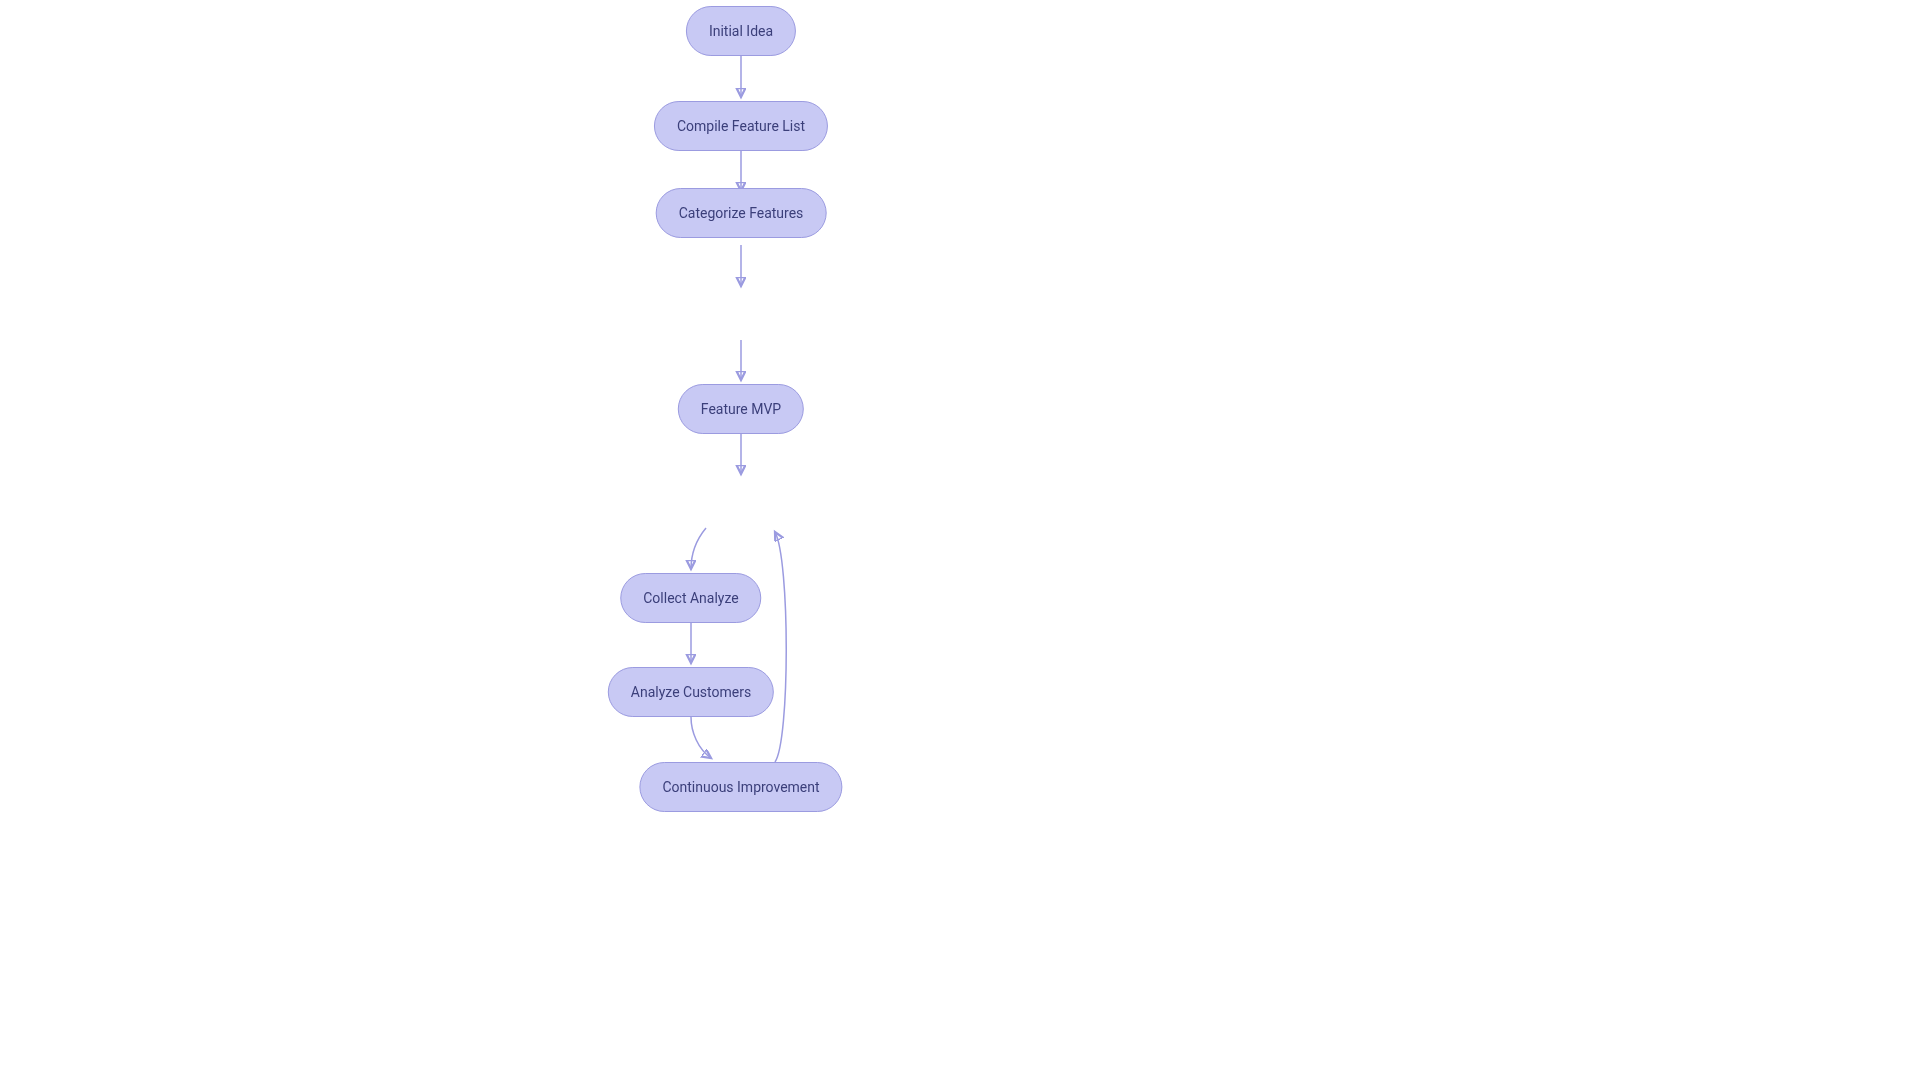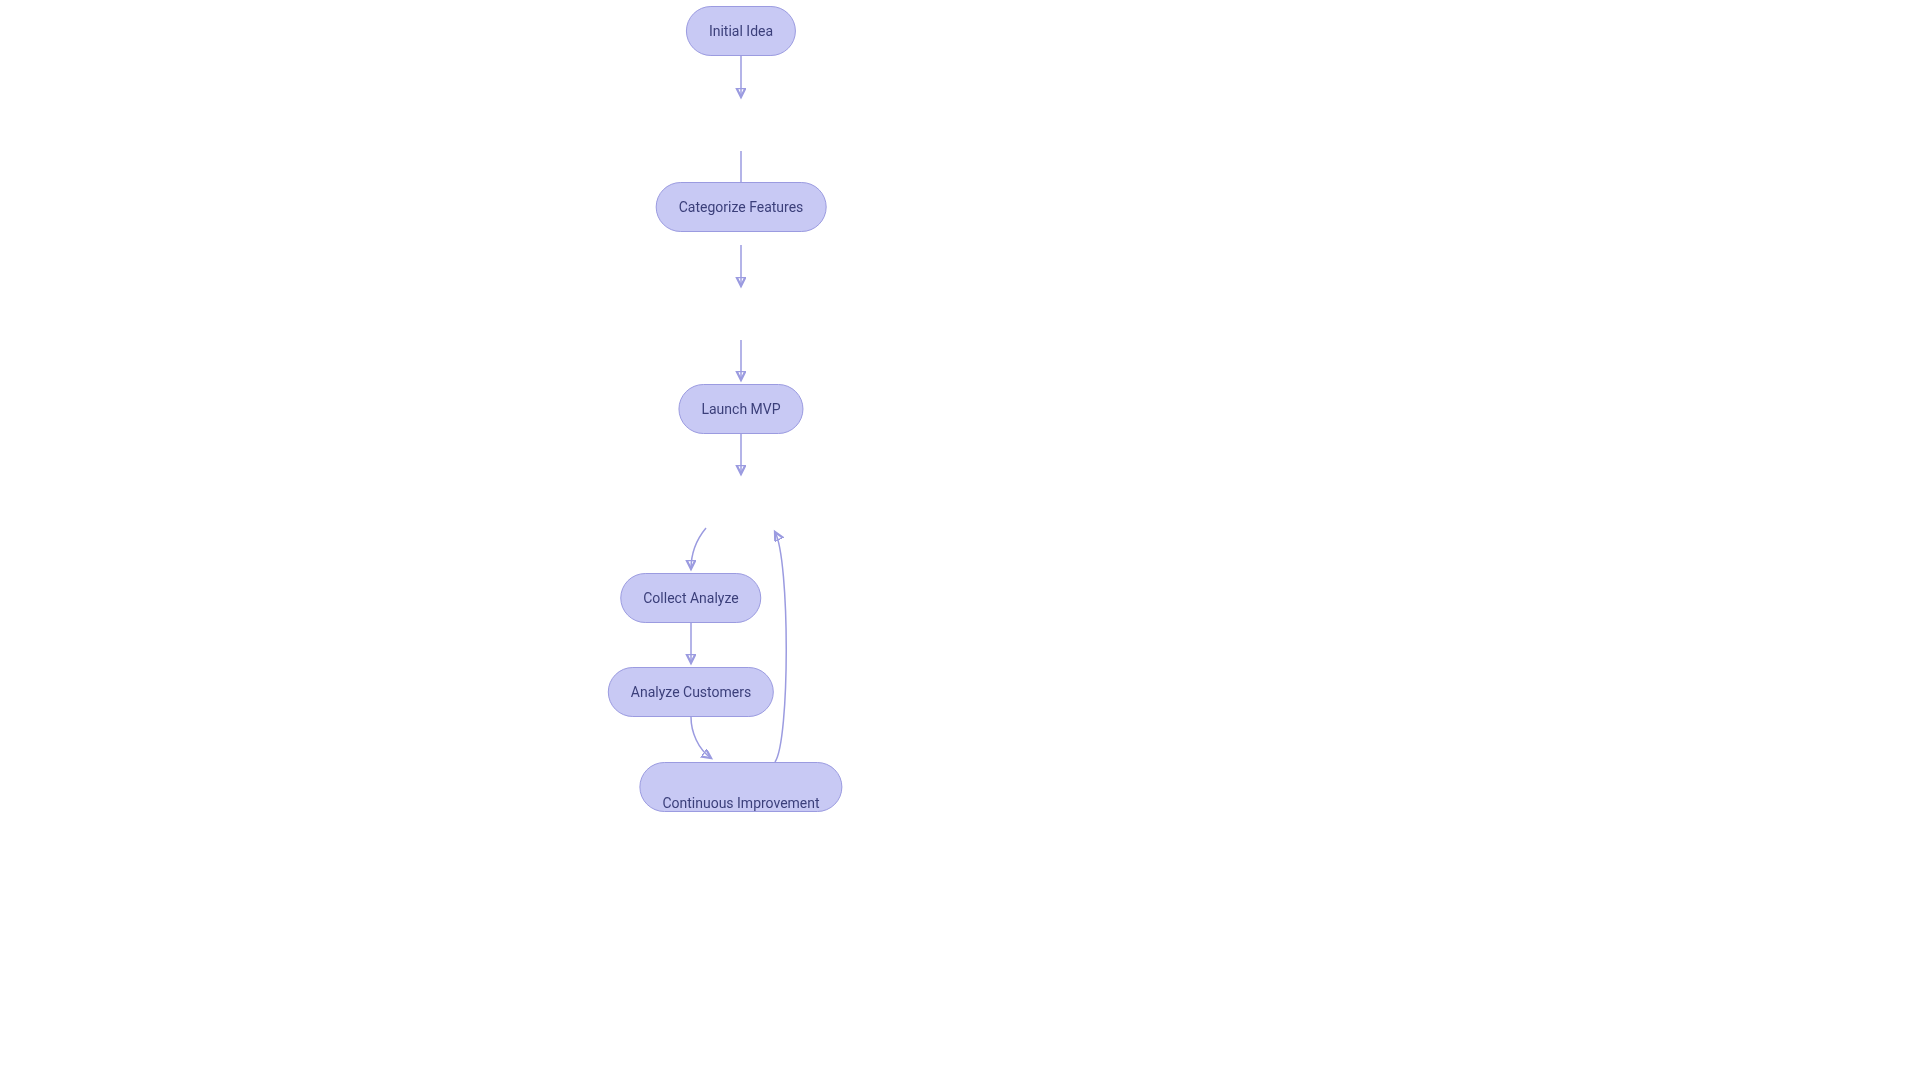--- a/index.html
+++ b/index.html
@@ -73,29 +73,32 @@
     <path d="M691,623 L691,663" marker-end="url(#arrow)"></path>
 
     <path d="M691,717 C691,732 698,749 711,758" marker-end="url(#arrow)"></path>
 
     <path d="M775,762 C790,740 790,560 775,532" marker-end="url(#arrow)"></path>
   </svg>
 
   <div class="node" style="left:741px; top:6px;">
       <span>Initial Idea</span>
     </div>
-  <div class="node" style="left:741px; top:182px;">
+  <div class="node" style="left:741px; top:101px;">
+      <span>Compile Feature List</span>
+    </div>
+  <div class="node" style="left:741px; top:188px;">
       <span>Categorize Features</span>
     </div>
   <div class="node" style="left:741px; top:384px;">
-      <span>Launch MVP</span>
+      <span>Feature MVP</span>
     </div>
   <div class="node" style="left:691px; top:573px;">
       <span>Collect Analyze</span>
     </div>
   <div class="node" style="left:691px; top:667px;">
       <span>Analyze Customers</span>
     </div>
-  <div class="node" style="left:741px; top:762px;align-items:flex-end;">
+  <div class="node" style="left:741px; top:762px;">
       <span>Continuous Improvement</span>
     </div>
 
 </div>
 
 </body></html>

